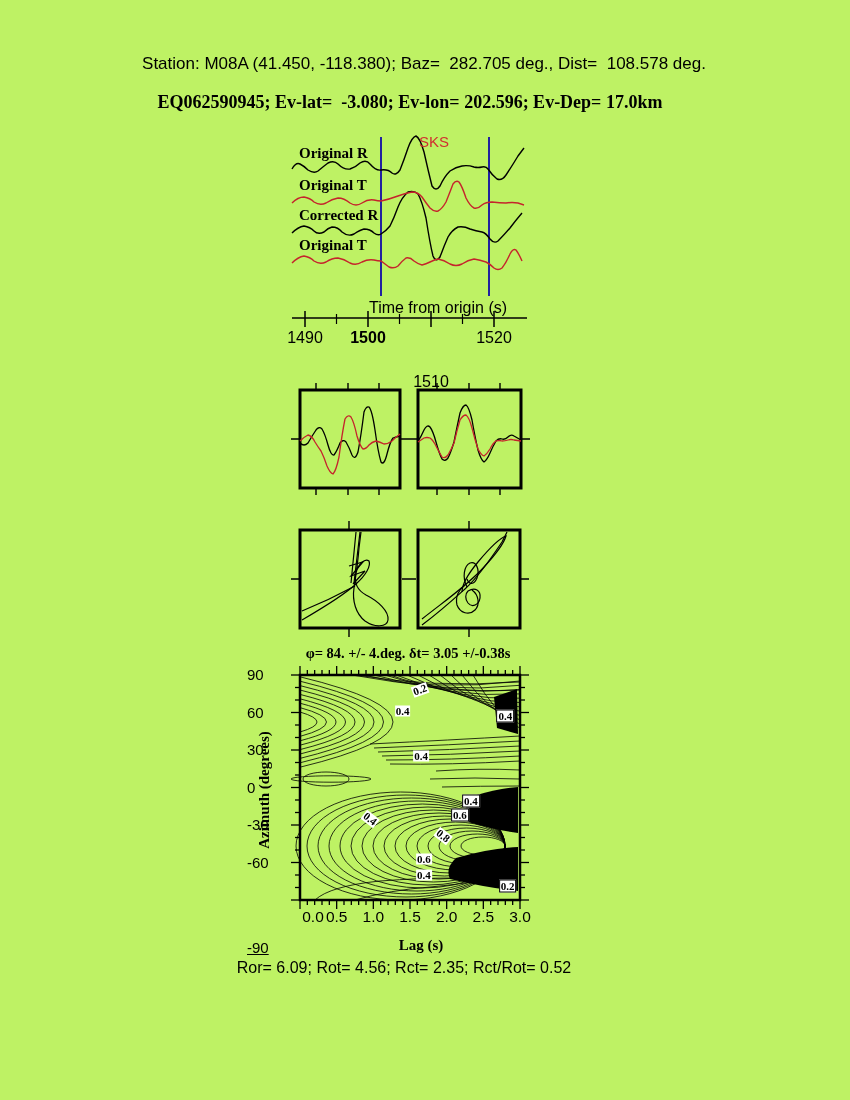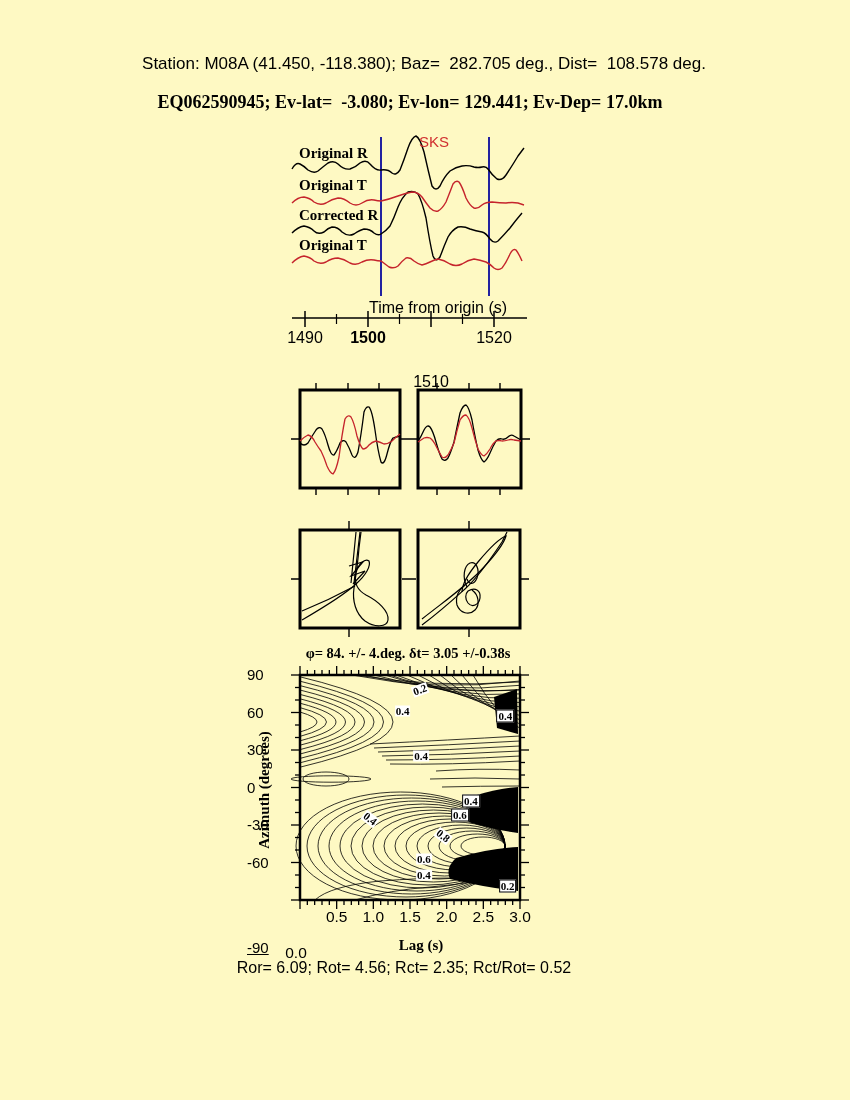--- a/index.html
+++ b/index.html
@@ -1,16 +1,16 @@
 <!DOCTYPE html>
 <html><head>
 <meta charset="utf-8">
 <style>
   html,body{margin:0;padding:0;background:#ffffff;}
-  #page{position:relative;width:850px;height:1100px;background:#fef9c3;overflow:hidden;
+  #page{position:relative;width:850px;height:1100px;background:#bef264;overflow:hidden;
         font-family:"Liberation Sans",sans-serif;color:#000;}
   #figsvg{position:absolute;left:0;top:0;}
   .txt{position:absolute;white-space:pre;}
   .ctr{transform:translateX(-50%);}
   .sans{font-family:"Liberation Sans",sans-serif;}
   .serifb{font-family:"Liberation Serif",serif;font-weight:bold;}
   .hdr1{left:424px;top:54px;font-size:17px;}
   .hdr2{left:410px;top:92px;font-size:18px;}
   .tracelab{left:299px;font-size:15px;}
   .skslab{left:419px;top:133px;font-size:15px;color:#d03030;}
@@ -239,21 +239,21 @@
         <path d="M315,900 Q330,886 380,881 Q420,878 452,878" fill="none" stroke="#000" stroke-width="0.8"></path>
         <path d="M355,900 Q390,890 430,887 Q460,884 472,882" fill="none" stroke="#000" stroke-width="0.8"></path>
         <path d="M494,697 L517,689 L518,734 L497,728 Z" fill="#000" stroke="none"></path>
         <path d="M473,796 Q500,788 518,787 L518,833 Q495,830 468,822 Q460,812 473,796 Z" fill="#000" stroke="none"></path>
         <path d="M456,858 Q490,848 518,847 L518,891 Q488,888 450,879 Q445,868 456,858 Z" fill="#000" stroke="none"></path>
       </g>
     <rect x="300" y="675" width="220" height="225" fill="none" stroke="#000" stroke-width="2.5"></rect>
   </svg>
 
   <div class="txt ctr sans hdr1">Station: M08A (41.450, -118.380); Baz=  282.705 deg., Dist=  108.578 deg.</div>
-  <div class="txt ctr serifb hdr2">EQ062590945; Ev-lat=  -3.080; Ev-lon= 129.441; Ev-Dep= 17.0km</div>
+  <div class="txt ctr serifb hdr2">EQ062590945; Ev-lat=  -3.080; Ev-lon= 202.596; Ev-Dep= 17.0km</div>
 
   <div class="txt serifb tracelab" style="top:145px">Original R</div>
   <div class="txt serifb tracelab" style="top:177px">Original T</div>
   <div class="txt serifb tracelab" style="top:207px">Corrected R</div>
   <div class="txt serifb tracelab" style="top:237px">Original T</div>
 
   <div class="txt sans skslab">SKS</div>
   <div class="txt ctr sans timelab">Time from origin (s)</div>
   <div id="time-ticks">
       <div class="txt ctr sans timetick" style="left: 305px;">1490</div>
@@ -268,21 +268,21 @@
   <div id="ytick-labels">
       <div class="txt sans ytick" style="top: 666px;">90</div>
       <div class="txt sans ytick" style="top: 703.5px;">60</div>
       <div class="txt sans ytick" style="top: 741px;">30</div>
       <div class="txt sans ytick" style="top: 778.5px;">0</div>
       <div class="txt sans ytick" style="top: 816px;">-30</div>
       <div class="txt sans ytick" style="top: 853.5px;">-60</div>
       <div class="txt sans ytick" style="top: 939px; text-decoration: underline;">-90</div>
     </div>
   <div id="xtick-labels">
-      <div class="txt ctr sans xtick" style="left: 296px; margin-top: 36px;">0.0</div>
+      <div class="txt ctr sans xtick" style="left: 313px;">0.0</div>
       <div class="txt ctr sans xtick" style="left: 336.667px; text-align: right;">0.5</div>
       <div class="txt ctr sans xtick" style="left: 373.333px;">1.0</div>
       <div class="txt ctr sans xtick" style="left: 410px;">1.5</div>
       <div class="txt ctr sans xtick" style="left: 446.667px;">2.0</div>
       <div class="txt ctr sans xtick" style="left: 483.333px;">2.5</div>
       <div class="txt ctr sans xtick" style="left: 520px;">3.0</div>
     </div>
   <div class="txt ctr serifb laglab">Lag (s)</div>
   <div id="contour-labels">
       <div class="clab" style="left: 420.267px; top: 690px; transform: translate(-50%, -50%) rotate(-20deg);">0.2</div>

